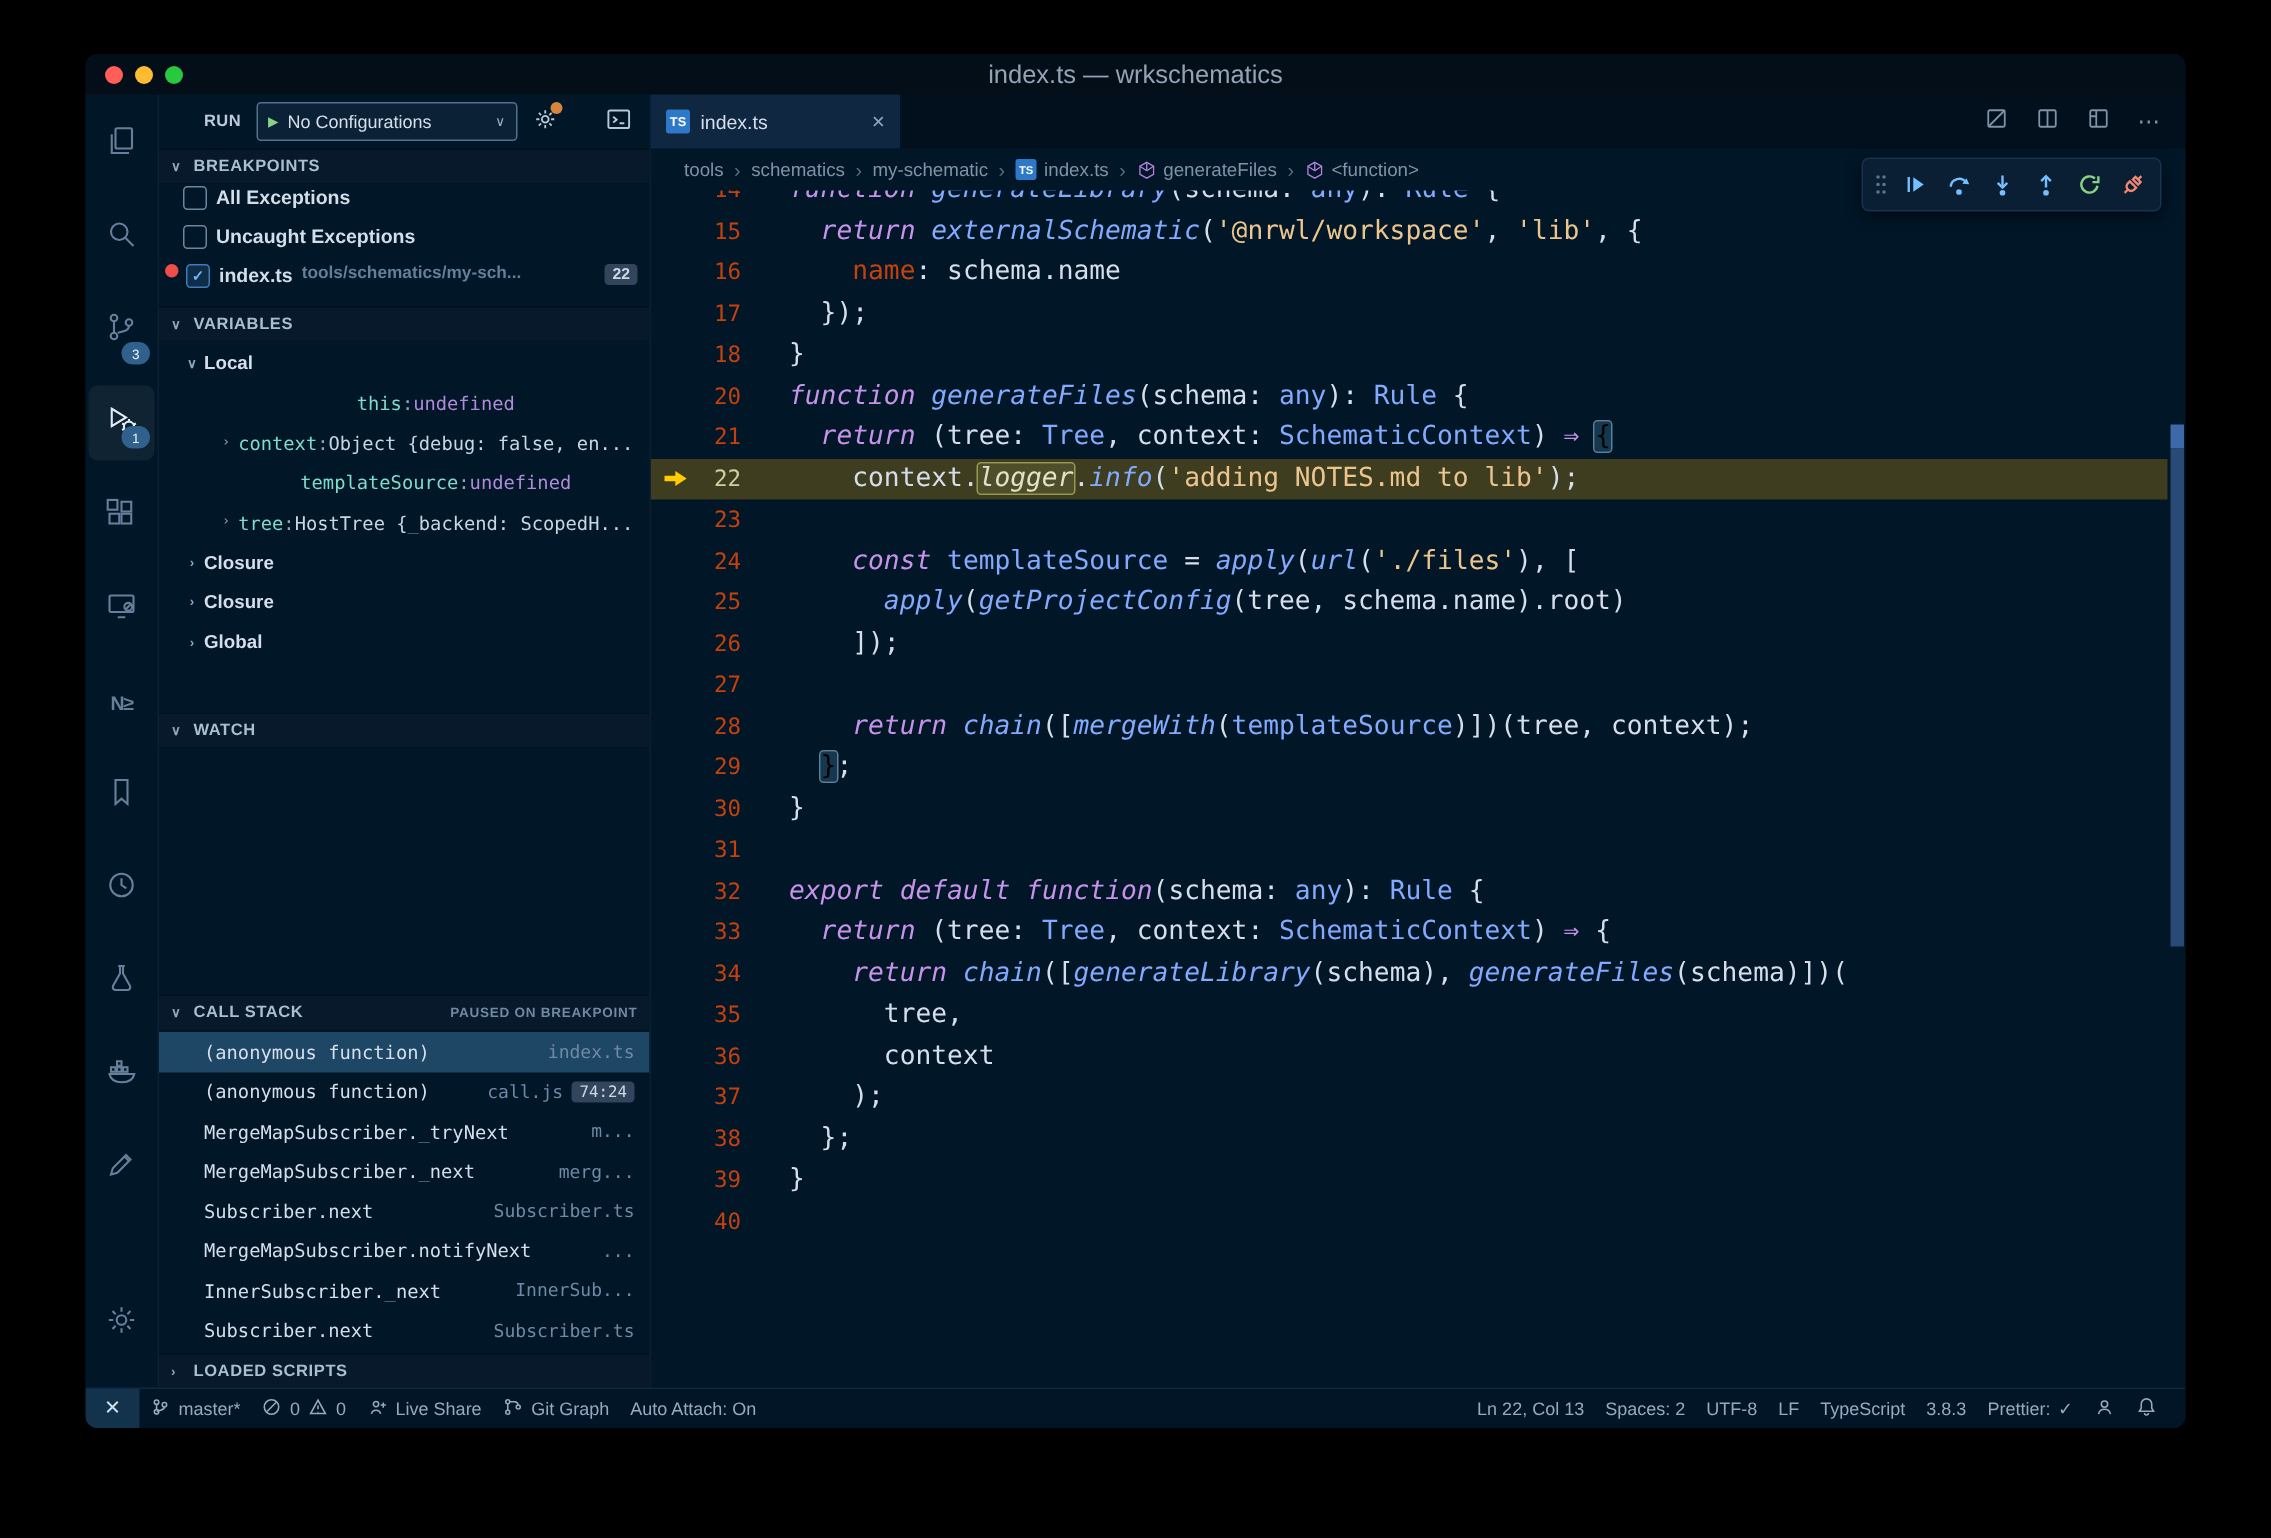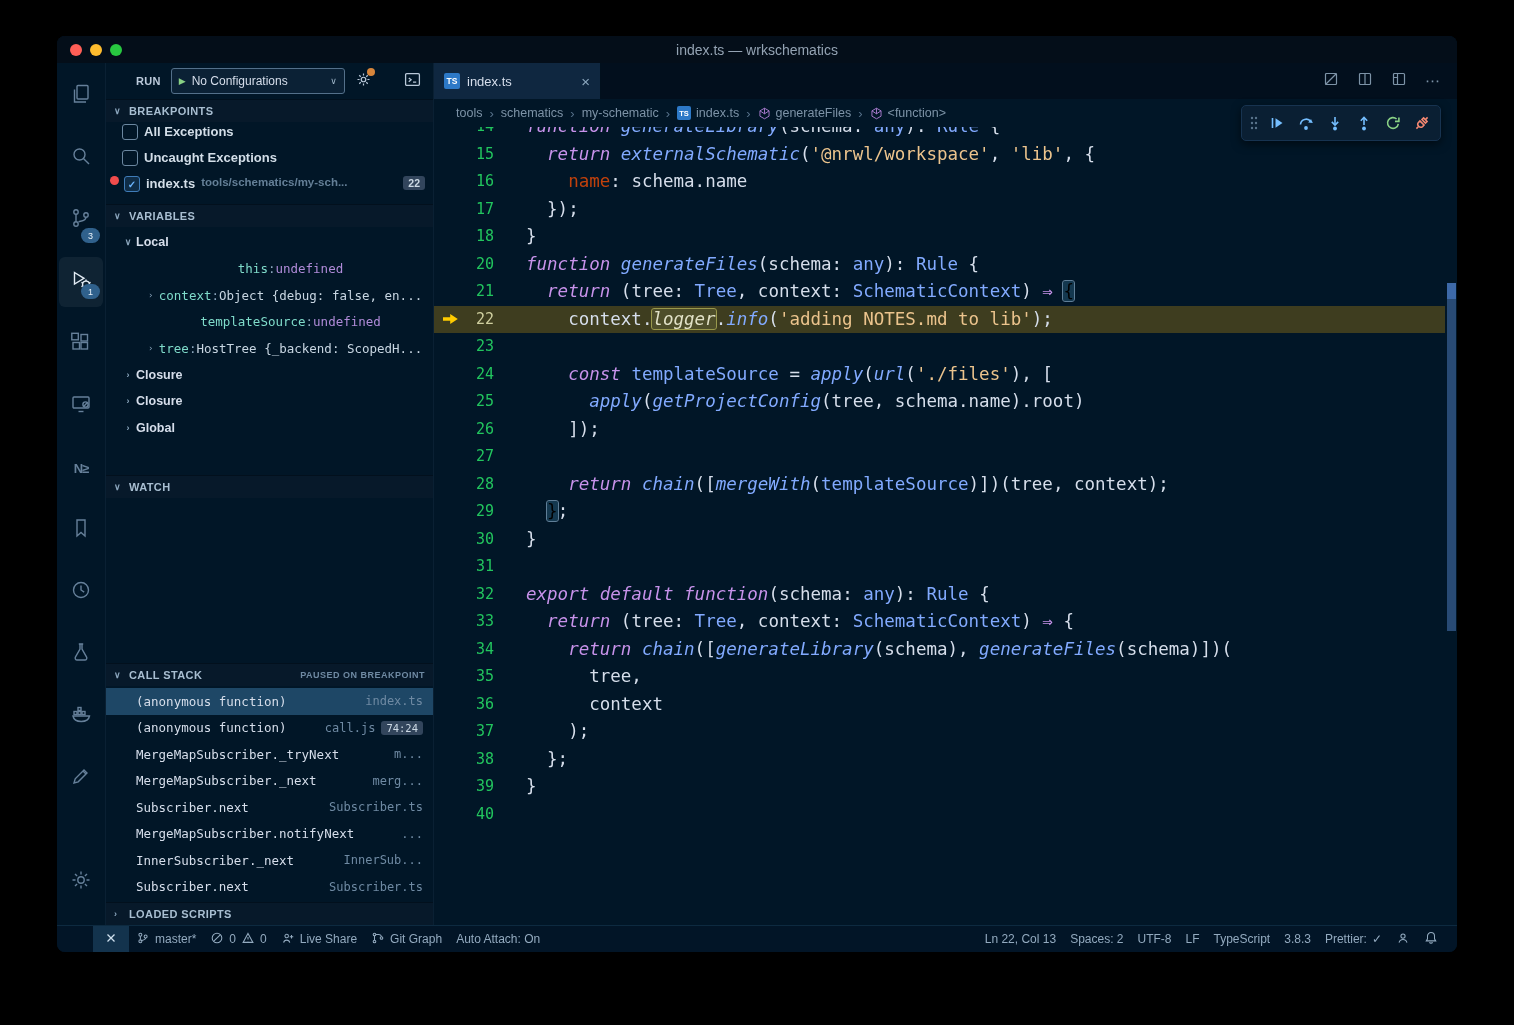--- a/index.html
+++ b/index.html
@@ -5,21 +5,21 @@
   html,body{margin:0;padding:0;width:1514px;height:1025px;background:#000;overflow:hidden;
     font-family:"Liberation Sans",sans-serif;-webkit-font-smoothing:antialiased;}
   .stage{position:relative;width:1514px;height:1025px;background:#000;}
   .window{position:absolute;left:57px;top:36px;width:1400px;height:916px;background:#011627;
     border-radius:8px;overflow:hidden;display:flex;flex-direction:column;box-shadow:0 25px 70px rgba(0,0,0,.7);}
   
   .titlebar{height:27px;background:#040e19;position:relative;flex-shrink:0;display:flex;align-items:center;justify-content:center;}
   .traffic{position:absolute;left:13px;top:0;height:100%;display:flex;align-items:center;gap:8px;}
   .tl{width:12px;height:12px;border-radius:50%;display:inline-block;}
   .tl.red{background:#ff5f57}.tl.yellow{background:#febc2e}.tl.green{background:#28c840}
-  .title{font-size:14px;color:#94a3b3;}
+  .title{font-size:17px;color:#94a3b3;}
   
   .main{flex:1;display:flex;min-height:0;}
   
   .activitybar{width:48px;flex-shrink:0;background:#011627;border-right:1px solid #0a2033;display:flex;flex-direction:column;align-items:center;}
   .ab-top{display:flex;flex-direction:column;align-items:center;margin-top:2px;}
   .ab-item{width:44px;height:62px;display:flex;align-items:center;justify-content:center;position:relative;color:#66809a;}
   .ab-item svg{stroke:#66809a;fill:none;stroke-width:1.4;}
   .ab-item.active{background:rgba(255,255,255,.06);border-radius:6px;height:50px;margin:6px 0;}
   .ab-item.active svg{stroke:#e3ecf5;}
   .ab-badge{position:absolute;right:3px;bottom:8px;min-width:15px;height:15px;border-radius:8px;background:#30618c;
@@ -82,21 +82,21 @@
   .breadcrumbs{height:28px;flex-shrink:0;display:flex;align-items:center;gap:7px;padding-left:22px;font-size:12.5px;color:#7d93a7;background:#011627;}
   .bc-item{display:flex;align-items:center;gap:5px;white-space:nowrap;}
   .bc-sep{color:#56718a;font-size:13px;}
   .bc-chip{width:14px;height:14px;border-radius:2px;background:#2d79c7;color:#fff;font-size:7.5px;font-weight:bold;display:flex;align-items:center;justify-content:center;}
   
   .code-area{flex:1;position:relative;overflow:hidden;background:#011627;
     font-family:"DejaVu Sans Mono",monospace;font-size:17.5px;}
   .code-scroll{position:absolute;top:-14px;left:0;right:12px;}
   .code-line{height:27.5px;line-height:27.5px;display:flex;position:relative;}
   .code-line.hl{background:#3e3d1f;}
-  .gutter{width:92px;flex-shrink:0;text-align:right;padding-right:32px;box-sizing:border-box;color:#22c55e;font-size:15px;}
+  .gutter{width:92px;flex-shrink:0;text-align:right;padding-right:32px;box-sizing:border-box;color:#c2410c;font-size:15px;}
   .code-line.hl .gutter{color:#cncnc;}
   .code-line.hl .gutter{color:#cfcf9f;}
   .dbg-arrow{position:absolute;left:8px;top:50%;transform:translateY(-50%);display:flex;}
   .line-content{flex:1;white-space:pre;}
   .tk-pl{color:#d6deeb;}
   .tk-kw{color:#c792ea;font-style:italic;}
   .tk-fn{color:#82aaff;font-style:italic;}
   .tk-typ{color:#82aaff;}
   .tk-cvr{color:#82aaff;}
   .tk-str{color:#ecc48d;}
@@ -109,21 +109,21 @@
   .ov-thumb1{position:absolute;right:1px;top:156px;width:9px;height:16px;background:#3d69a8;}
   .ov-thumb2{position:absolute;right:1px;top:172px;width:9px;height:332px;background:#284a74;}
   
   .debug-toolbar{position:absolute;top:42px;right:16px;height:34px;background:#0a1f33;border:1px solid #173350;border-radius:5px;
     box-shadow:0 3px 10px rgba(0,0,0,.55);display:flex;align-items:center;padding:0 5px;gap:2px;z-index:20;}
   .dt-btn{width:27px;height:27px;border-radius:4px;display:flex;align-items:center;justify-content:center;}
   .dt-grip{width:14px;height:27px;display:flex;align-items:center;justify-content:center;}
   
   .statusbar{height:26px;flex-shrink:0;background:#021527;border-top:1px solid #0d2a40;display:flex;align-items:center;
     font-size:12px;color:#93aabf;}
-  .sb-left,.sb-right{display:flex;align-items:center;height:100%;padding-left:36px;}
+  .sb-left,.sb-right{display:flex;align-items:center;height:100%;}
   .sb-right{margin-left:auto;padding-right:12px;}
   .sb-item{display:flex;align-items:center;gap:5px;height:100%;padding:0 7px;white-space:nowrap;}
   .sb-item svg{stroke:#93aabf;fill:none;stroke-width:1.2;}
   .sb-remote{width:36px;justify-content:center;background:#13334d;padding:0;}
   .sb-remote svg{stroke:#cfe0ee;stroke-width:1.5;}
   .sb-check{color:#93aabf;}
 </style>
 </head>
 <body>
 

